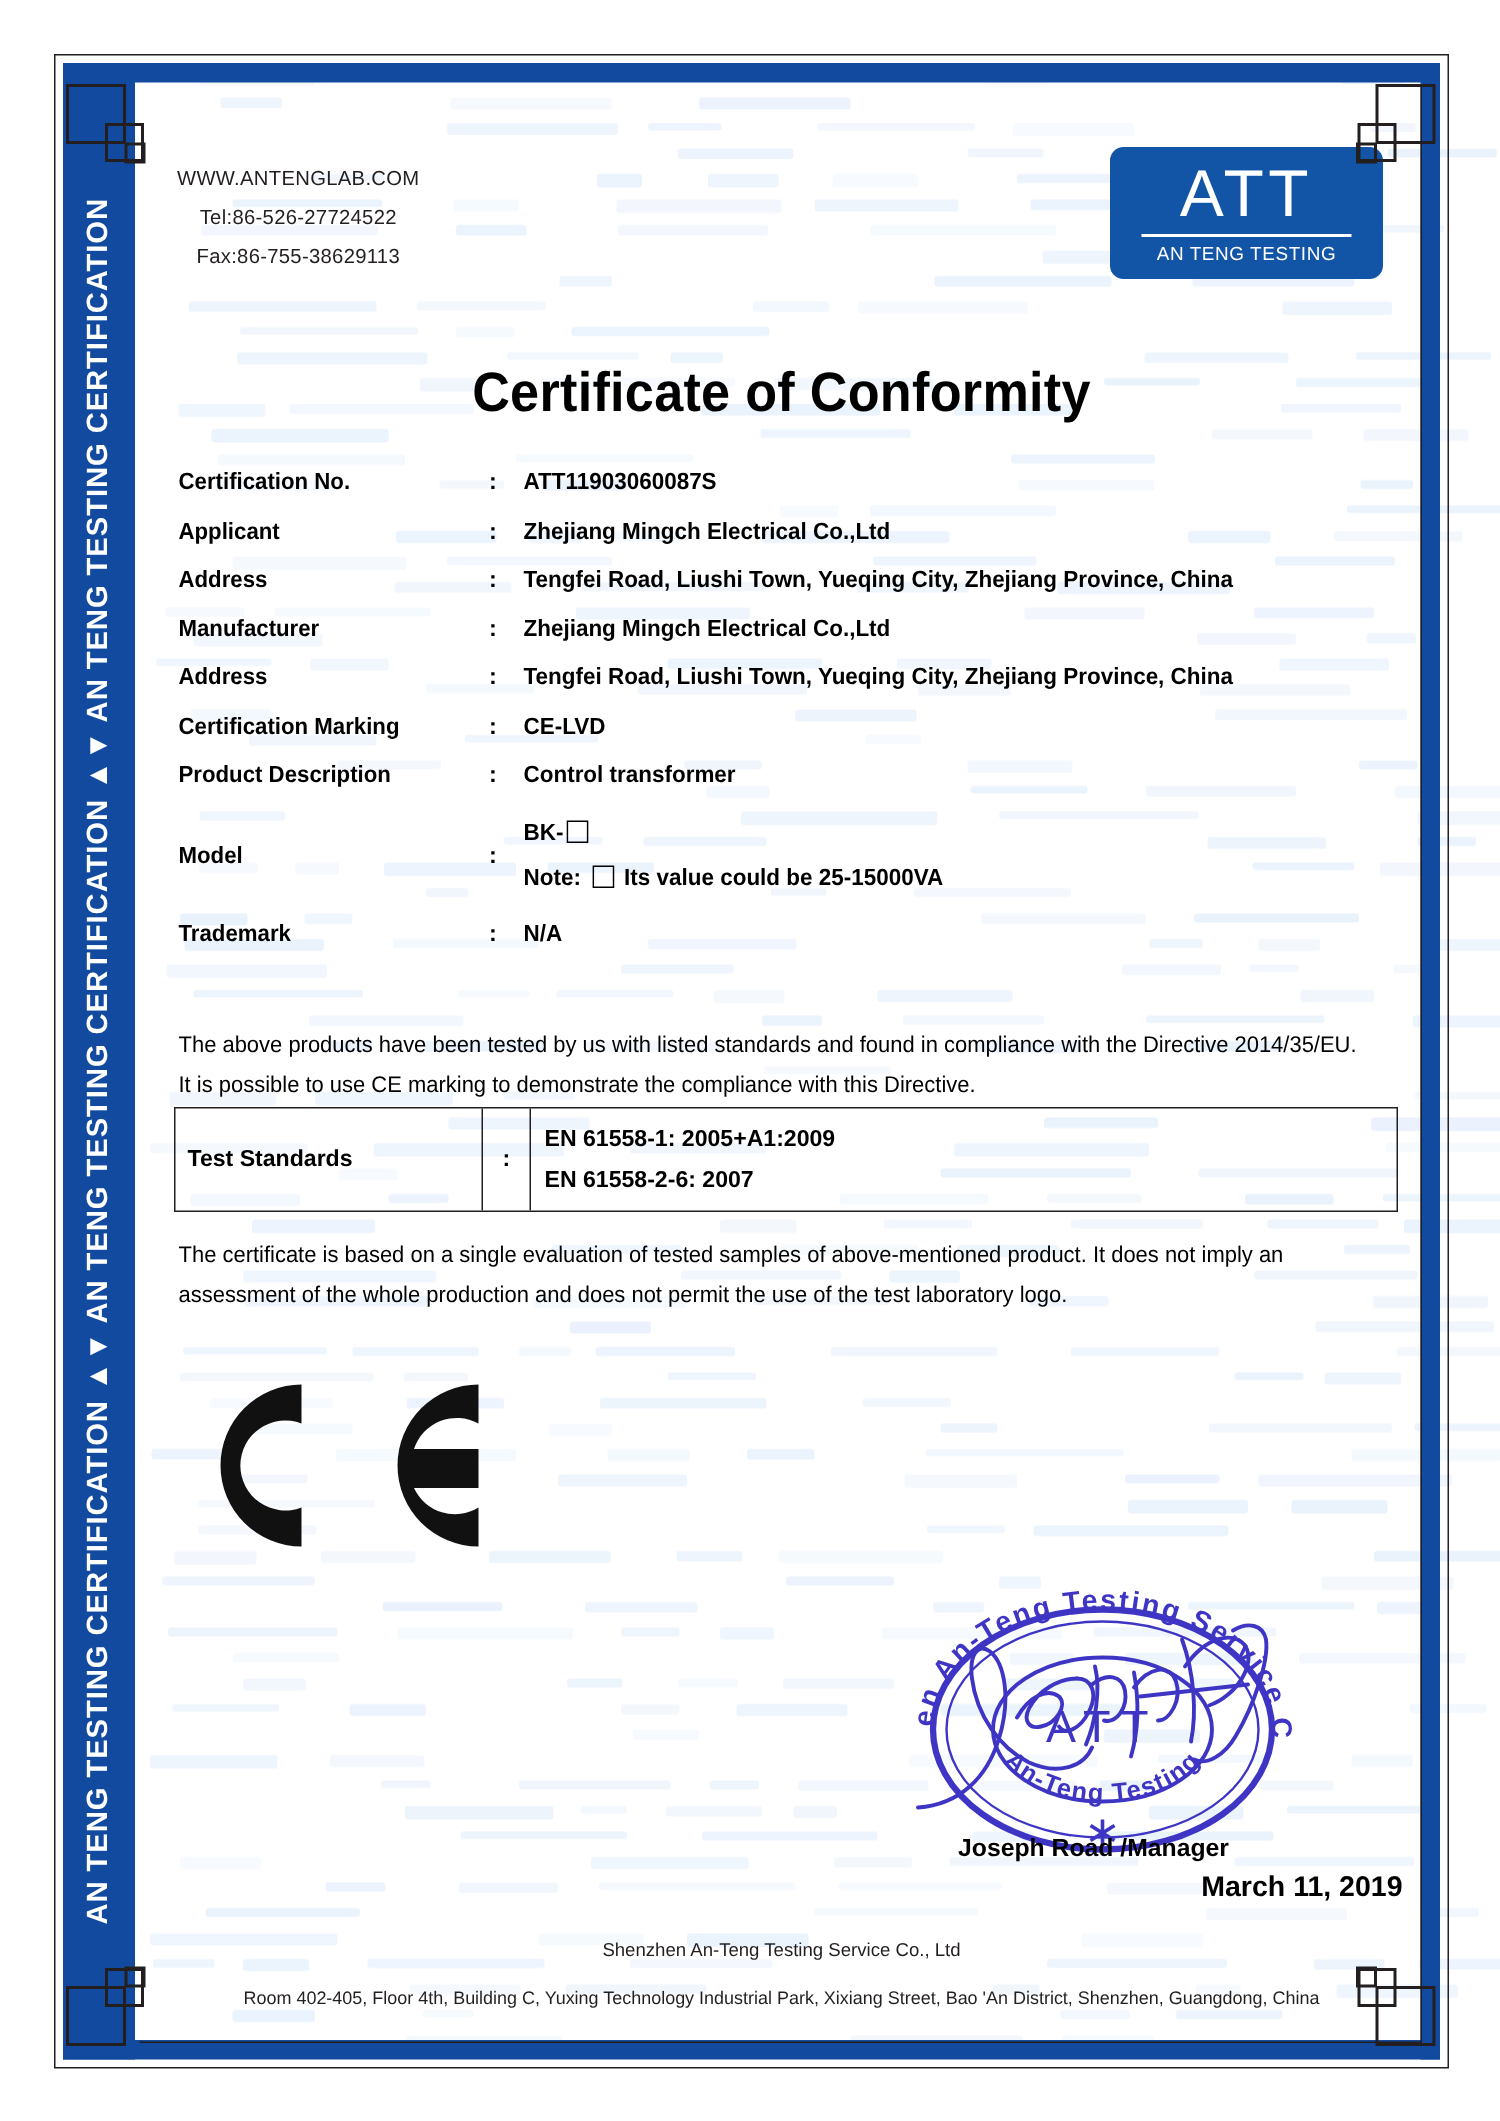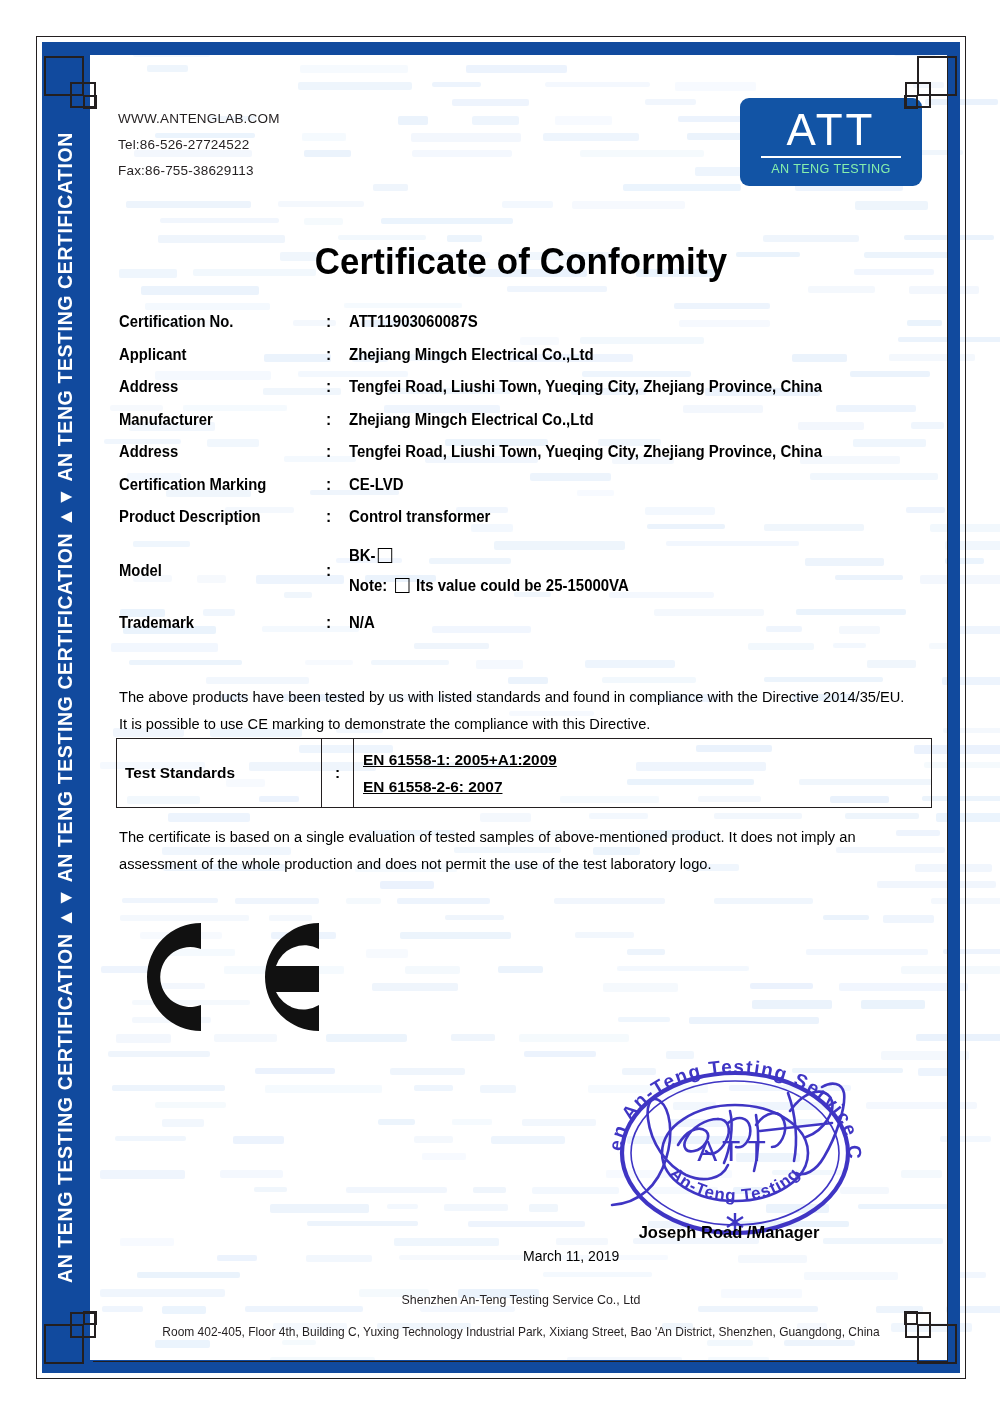--- a/index.html
+++ b/index.html
@@ -77,21 +77,21 @@
     font-family: "Liberation Sans", sans-serif;
   }
 
   
   .content {
     position: absolute; left: 95px; top: 58px;
     width: 852px; height: 1302px; z-index: 7;
     padding: 0;
   }
 
-  .header { position: absolute; left: 23px; top: 48px; }
+  .header { position: absolute; left: 23px; top: 48px; text-align: center; }
   .header div {
     font-size: 13.5px; color: #231f20; line-height: 26px;
     font-family: "Liberation Sans", sans-serif; letter-spacing:.2px;
   }
 
   
   .logo {
     position: absolute; right: 25px; top: 40px;
     width: 182px; height: 88px;
     background: #1254a5; border-radius: 9px;
@@ -99,21 +99,21 @@
     align-items: center; justify-content: center;
     z-index: 8;
   }
   .logo .att {
     color:#fff; font-size: 44px; font-weight: 400; line-height: 44px;
     letter-spacing: 3px; font-family: "Liberation Sans", sans-serif;
     padding: 0 8px 1px 8px;
   }
   .logo .rule { width: 140px; height: 2.2px; background:#fff; margin: 3px 0 4px 0; }
   .logo .sub {
-    color:#86efac; font-size: 12.6px; letter-spacing: .4px;
+    color:#ffffff; font-size: 12.6px; letter-spacing: .4px;
     font-family: "Liberation Sans", sans-serif;
   }
 
   .title {
     position: absolute; left: 0; right: 0; top: 183px;
     text-align: center;
     font-size: 37px; font-weight: 700; color:#000;
     font-family: "Liberation Sans", sans-serif;
     letter-spacing: .2px;
     transform: scaleX(.94); 
@@ -166,21 +166,21 @@
     padding-left: 8px;
     font-size: 15.4px; font-weight: 700;
     font-family: "Liberation Sans", sans-serif;
   }
   .tstable .c2 {
     width: 32px; flex: 0 0 32px;
     border-right: 1.4px solid #231f20;
     display:flex; align-items:center; justify-content:center;
     font-size: 15.4px; font-weight: 700;
   }
-  .tstable .c3 { flex:1; padding: 7px 0 7px 9px; text-decoration: underline; }
+  .tstable .c3 { flex:1; padding: 7px 0 7px 9px; }
   .tstable .c3 div {
     font-size: 15.4px; font-weight: 700; line-height: 27px;
     font-family: "Liberation Sans", sans-serif;
   }
 
   .para.p2 { top: 766px; }
 
   
   .ce { position: absolute; left: 24px; top: 855px; z-index: 8; }
   .ce svg { display:block; }
@@ -201,21 +201,21 @@
     padding-bottom: 3px;
     transform: scaleX(.96); transform-origin:left bottom;
   }
   .signline { flex:1; border-bottom: 1.6px solid #000; margin-left: 4px; height: 26px; }
   .signname {
     text-align:center; font-size: 16.5px; font-weight:700; margin-top: 7px;
     padding-left: 108px;
     font-family: "Liberation Sans", sans-serif;
   }
   .signdate {
-    text-align:left; font-size: 14px; font-weight:400; margin-top: 6px;
+    text-align:right; font-size: 19px; font-weight:700; margin-top: 6px;
     padding-left: 108px;
     font-family: "Liberation Sans", sans-serif;
   }
 
   
   .footer { position: absolute; left: 0; right: 0; top: 1235px; text-align:center; z-index:8; }
   .footer .f1 {
     font-size: 12.4px; color:#231f20; font-family:"Liberation Sans", sans-serif;
   }
   .footer .f2 {

